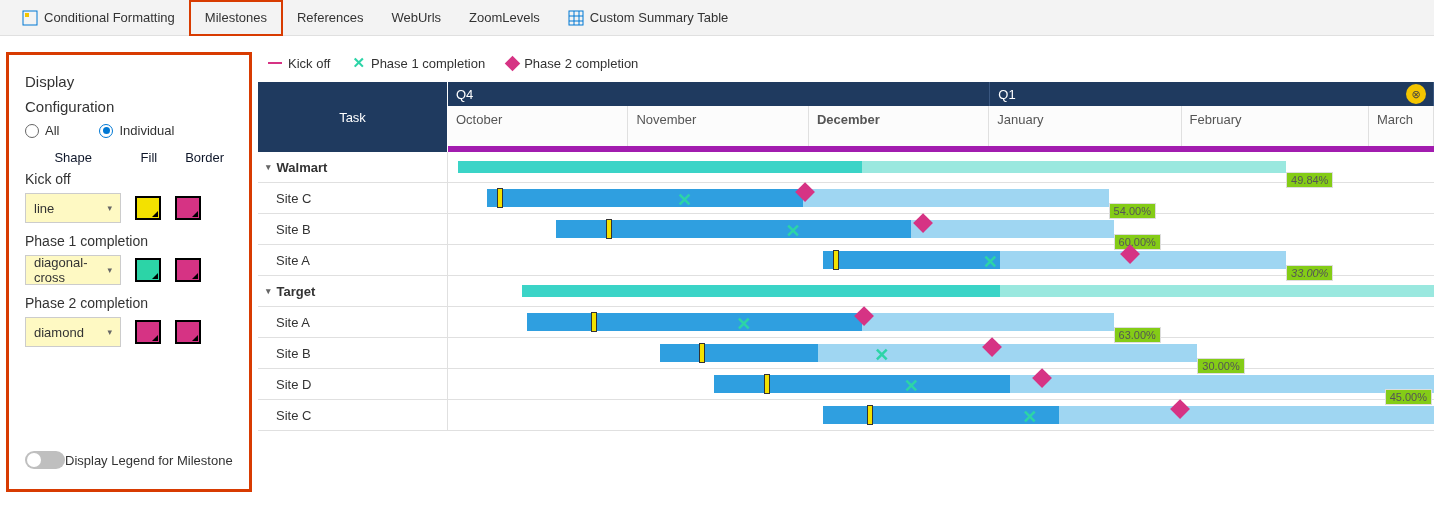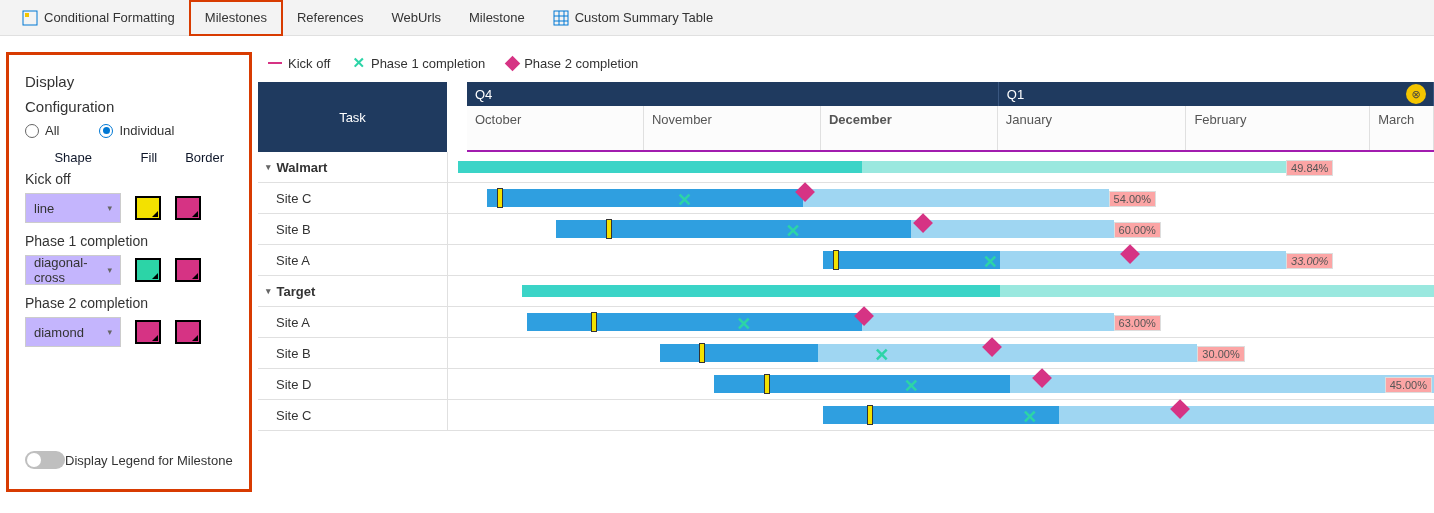--- a/index.html
+++ b/index.html
@@ -19,57 +19,57 @@
 .radio-opt { display:flex; align-items:center; gap:6px; cursor:pointer; }
 .radio-circle { width:14px; height:14px; border-radius:50%; border:1.5px solid #666; display:inline-flex; align-items:center; justify-content:center; }
 .radio-circle.checked { border-color:#0078d4; }
 .radio-circle.checked::after { content:""; width:7px; height:7px; border-radius:50%; background:#0078d4; }
 .col-headers { display:flex; font-size:13px; color:#0f172a; margin-bottom:4px; }
 .col-headers span:nth-child(1){ width:102px; text-align:center;}
 .col-headers span:nth-child(2){ width:58px; text-align:center;}
 .col-headers span:nth-child(3){ width:60px; text-align:center;}
 .milestone-label { font-size:14px; margin: 6px 0 6px 0; }
 .milestone-row { display:flex; align-items:center; gap:14px; margin-bottom:10px; }
-.shape-select { width:96px; height:30px; border:1px solid #ccc; background:#c4b5fd; display:flex; align-items:center; justify-content:space-between; padding:0 8px; cursor:pointer; font-size:13px; }
+.shape-select { width:96px; height:30px; border:1px solid #ccc; background:#fef9c3; display:flex; align-items:center; justify-content:space-between; padding:0 8px; cursor:pointer; font-size:13px; }
 .color-sw { width:26px; height:24px; border:2px solid #000; position:relative; cursor:pointer; }
 .color-sw::after { content:""; position:absolute; right:1px; bottom:1px; width:0; height:0; border-left:6px solid transparent; border-bottom:6px solid #000; }
 .toggle-row { display:flex; align-items:center; position:absolute; bottom:20px; left:16px; }
 .toggle { width:40px; height:18px; border-radius:10px; background:#bfbfbf; position:relative; cursor:pointer; }
 .toggle::after { content:""; position:absolute; left:2px; top:2px; width:14px; height:14px; border-radius:50%; background:#fff; }
 
 
 .chart { flex:1; padding: 10px 0 0 0; position:relative; }
 
 
 .legend { display:flex; gap:22px; padding: 8px 0 10px 10px; align-items:center; font-size:13px; }
 .legend-item { display:flex; align-items:center; gap:6px; }
 
 
 .gantt-header { display:flex; }
 .task-col-head { width:190px; background:#1f3a5f; color:#fff; display:flex; align-items:center; justify-content:center; height:70px; border-right:1px solid #fff; }
-.timeline-head { flex:1; display:flex; flex-direction:column; position:relative;padding-left:19px; }
+.timeline-head { flex:1; display:flex; flex-direction:column; position:relative; }
 .quarter-row { display:flex; height:24px; background:#1f3a5f; color:#fff; }
 .quarter-cell { border-right:1px solid #3a5780; padding-left:8px; display:flex; align-items:center; font-size:13px; }
-.month-row { display:flex; height:46px; background:#fcfcfc; border-bottom:2px solid #a21caf; }
+.month-row { display:flex; height:46px; background:#fcfcfc; border-bottom:6px solid #a21caf; }
 .month-cell { border-right:1px solid #e0e0e0; padding:6px 0 0 8px; font-size:13px; color:#555; }
 .corner-btn { position:absolute; right:8px; top:2px; width:20px; height:20px; border-radius:50%; background:#f3c500; display:flex; align-items:center; justify-content:center; cursor:pointer; font-size:11px; color:#444;}
 
 
 .gantt-body { position:relative; }
 .g-row { display:flex; height:31px; border-bottom:1px solid #e0e0e0; align-items:center; }
 .g-label { width:190px; padding-left:18px; font-size:13px; color:#333; border-right:1px solid #e0e0e0; height:100%; display:flex; align-items:center; }
 .g-label.group { font-weight:600; padding-left:8px; }
 .g-label.group::before { content:"▾"; font-size:9px; margin-right:6px; color:#666; }
 .g-track { flex:1; position:relative; height:100%; }
 .bar { position:absolute; height:18px; top:6px; }
 .bar.dark { background:#2f9fe0; }
 .bar.light { background:#9fd6f2; }
 .bar.teal { background:#3bd4c7; }
 .bar.teal-light { background:#9ae8df; }
-.pct-label { position:absolute; font-size:11px; color:#555; top:8px; background:#fca5a5; padding:1px 4px; border:1px solid #ddd; }
+.pct-label { position:absolute; font-size:11px; color:#555; top:20px; background:#84cc16; padding:1px 4px; border:1px solid #ddd; }
 
 .mk-line { position:absolute; width:6px; height:20px; top:5px; background:#f3e100; border:1px solid #333; }
 .mk-cross { position:absolute; top:6px; font-weight:700; font-size:18px; color:#2cd4a7; transform: translateX(-50%); }
 .mk-diamond { position:absolute; top:7px; width:14px; height:14px; background:#d63384; transform: rotate(45deg) translateX(-50%); transform-origin: center; }
 
 
 .chev { font-size:9px; color:#666; }
 </style>
 </head>
 <body>
@@ -87,21 +87,21 @@
     <div class="toolbar-item selected">
       <span>Milestones</span>
     </div>
     <div class="toolbar-item">
       <span>References</span>
     </div>
     <div class="toolbar-item">
       <span>WebUrls</span>
     </div>
     <div class="toolbar-item">
-      <span>Milestone</span>
+      <span>ZoomLevels</span>
     </div>
     <div class="toolbar-item">
       <span class="toolbar-icon">
         <svg width="16" height="16" viewBox="0 0 16 16">
           <rect x="1" y="1" width="14" height="14" fill="none" stroke="#0078d4"></rect>
           <line x1="1" y1="6" x2="15" y2="6" stroke="#0078d4"></line>
           <line x1="1" y1="11" x2="15" y2="11" stroke="#0078d4"></line>
           <line x1="6" y1="1" x2="6" y2="15" stroke="#0078d4"></line>
           <line x1="11" y1="1" x2="11" y2="15" stroke="#0078d4"></line>
         </svg>

